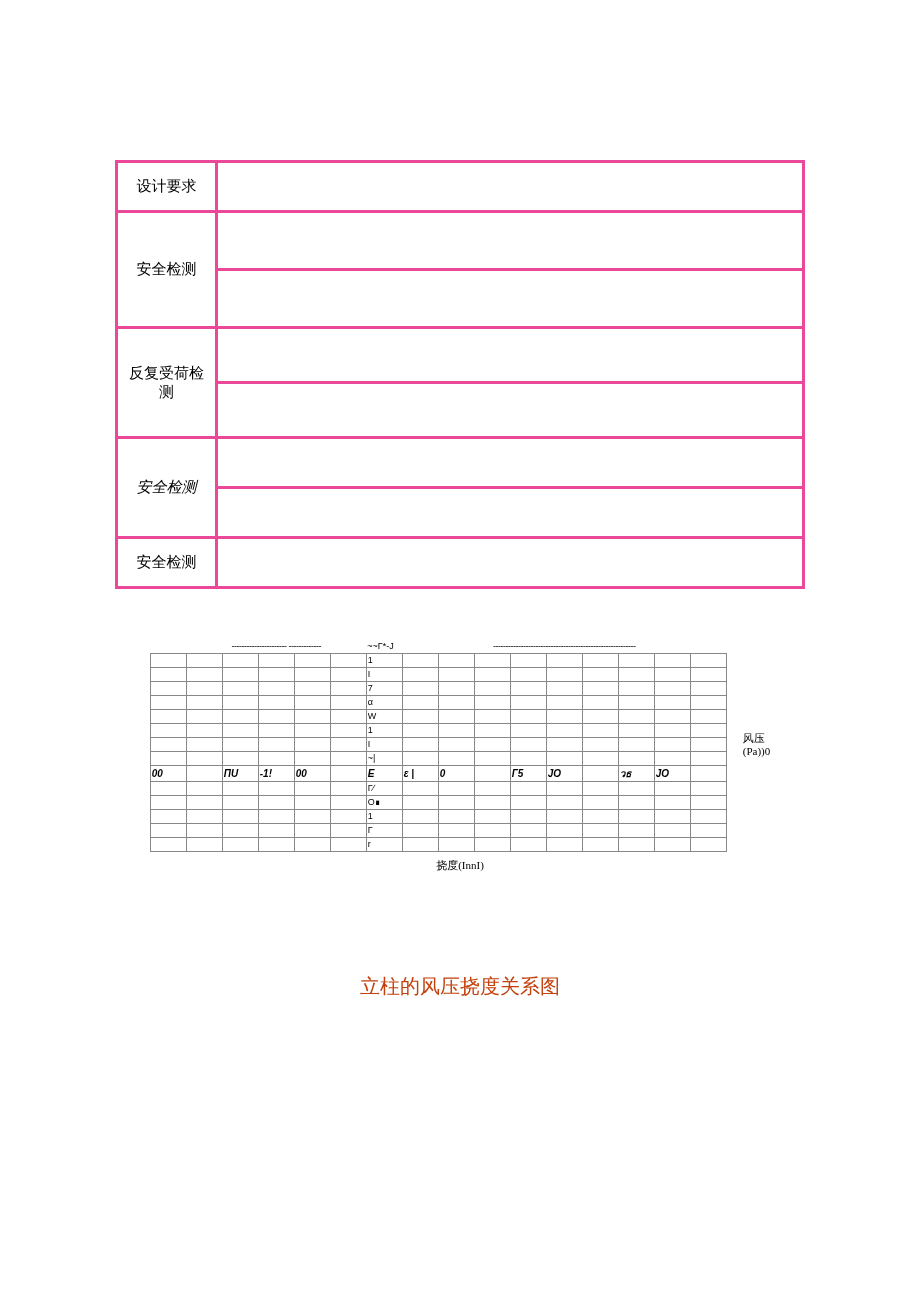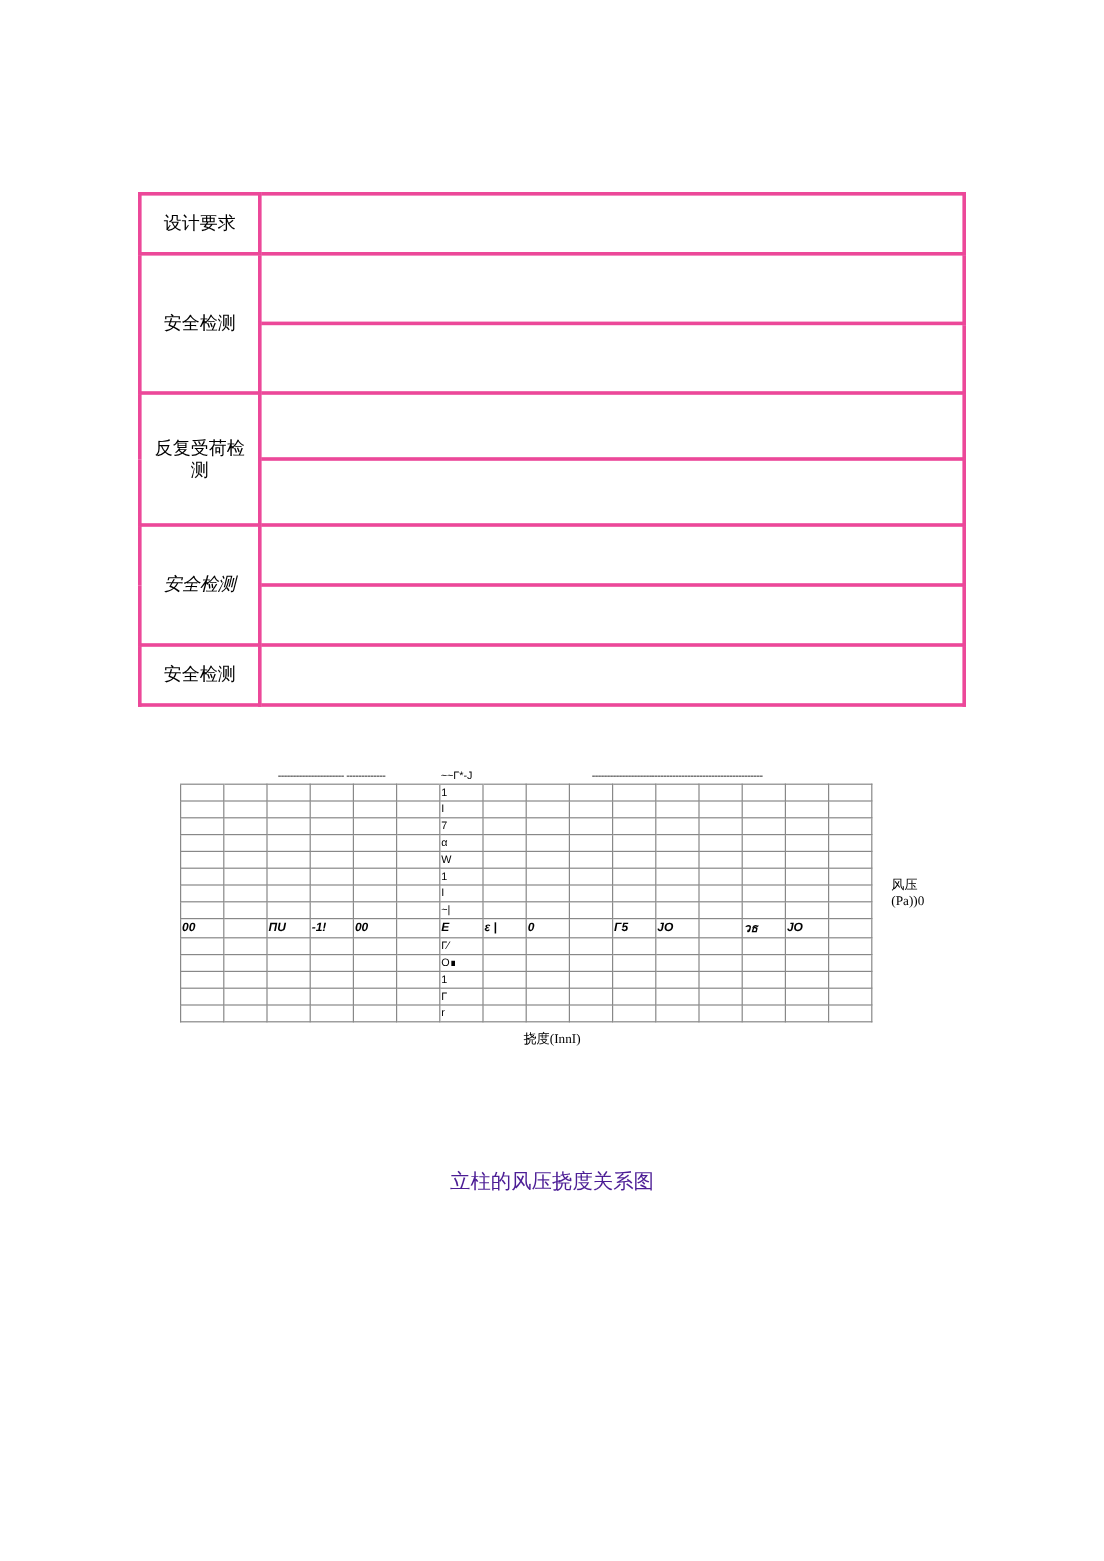--- a/index.html
+++ b/index.html
@@ -88,22 +88,22 @@
       color: #000;
       margin-left: 16px;
       line-height: 1.2;
     }
     .x-axis-label {
       font-size: 11px;
       color: #000;
       margin-top: 6px;
     }
     .chart-title {
-      font-size: 17px;
-      color: #4c1d95;
+      font-size: 20px;
+      color: #c2410c;
       margin-top: 100px;
     }
     .center-cell {
       text-align: center;
     }
     .dashed-line {
       border: none !important;
       text-align: center !important;
       font-size: 8px;
       letter-spacing: -0.5px;

